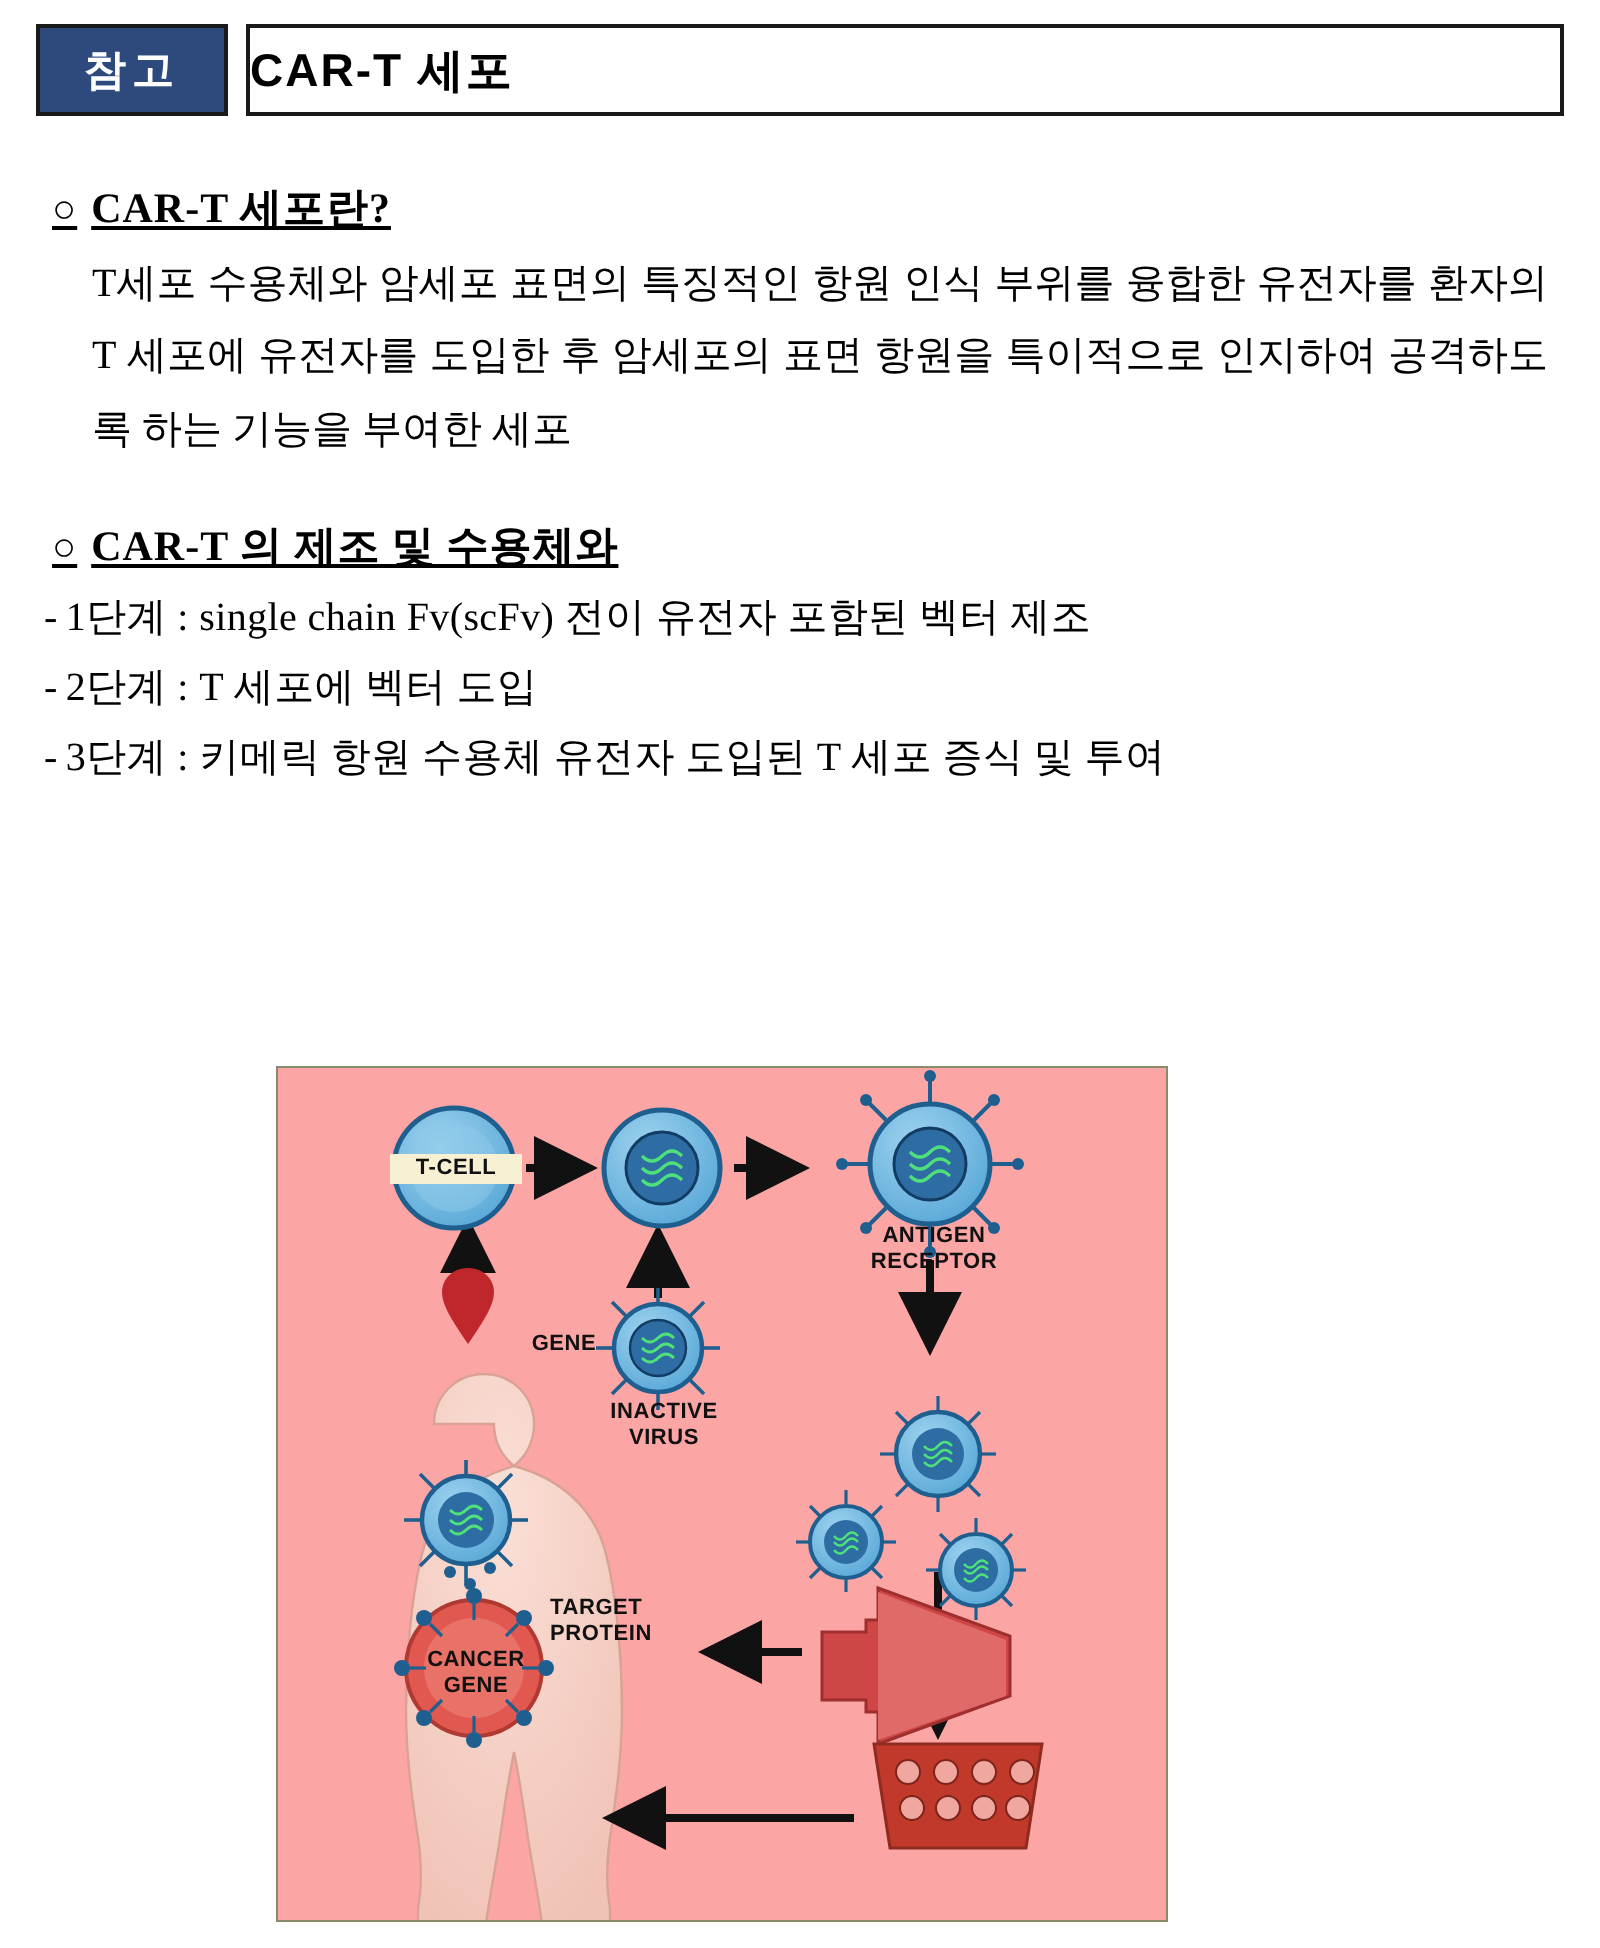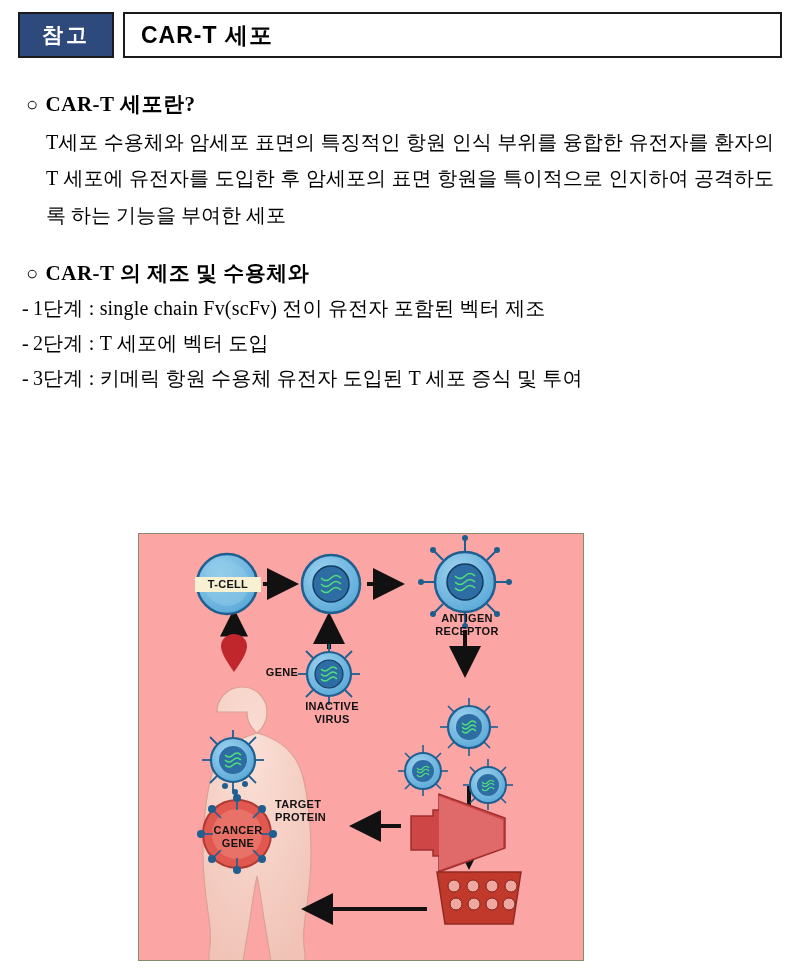--- a/index.html
+++ b/index.html
@@ -40,21 +40,21 @@
     align-items: center;
     justify-content: center;
     letter-spacing: 3px;
   }
   .header-title-box {
     flex: 1;
     margin-left: 9px;
     border: 2px solid #1a1a1a;
     display: flex;
     align-items: center;
-    padding-left: 16px;
+    padding-left: 0;
     background: #ffffff;
   }
   .header-title-box .title-text {
     font-family: "Liberation Sans", sans-serif;
     font-weight: bold;
     font-size: 23px;
     letter-spacing: 1px;
   }
 
   
@@ -62,20 +62,21 @@
     position: absolute;
     left: 18px;
     top: 74px;
     width: 766px;
   }
   .section-head {
     font-size: 21px;
     font-weight: bold;
     margin: 16px 0 6px 8px;
     letter-spacing: 0.5px;
+    text-decoration: underline;
   }
   .section-head .bullet {
     font-weight: normal;
     font-size: 20px;
     margin-right: 7px;
   }
   .para {
     font-size: 20px;
     line-height: 1.82;
     margin: 6px 10px 0 28px;

